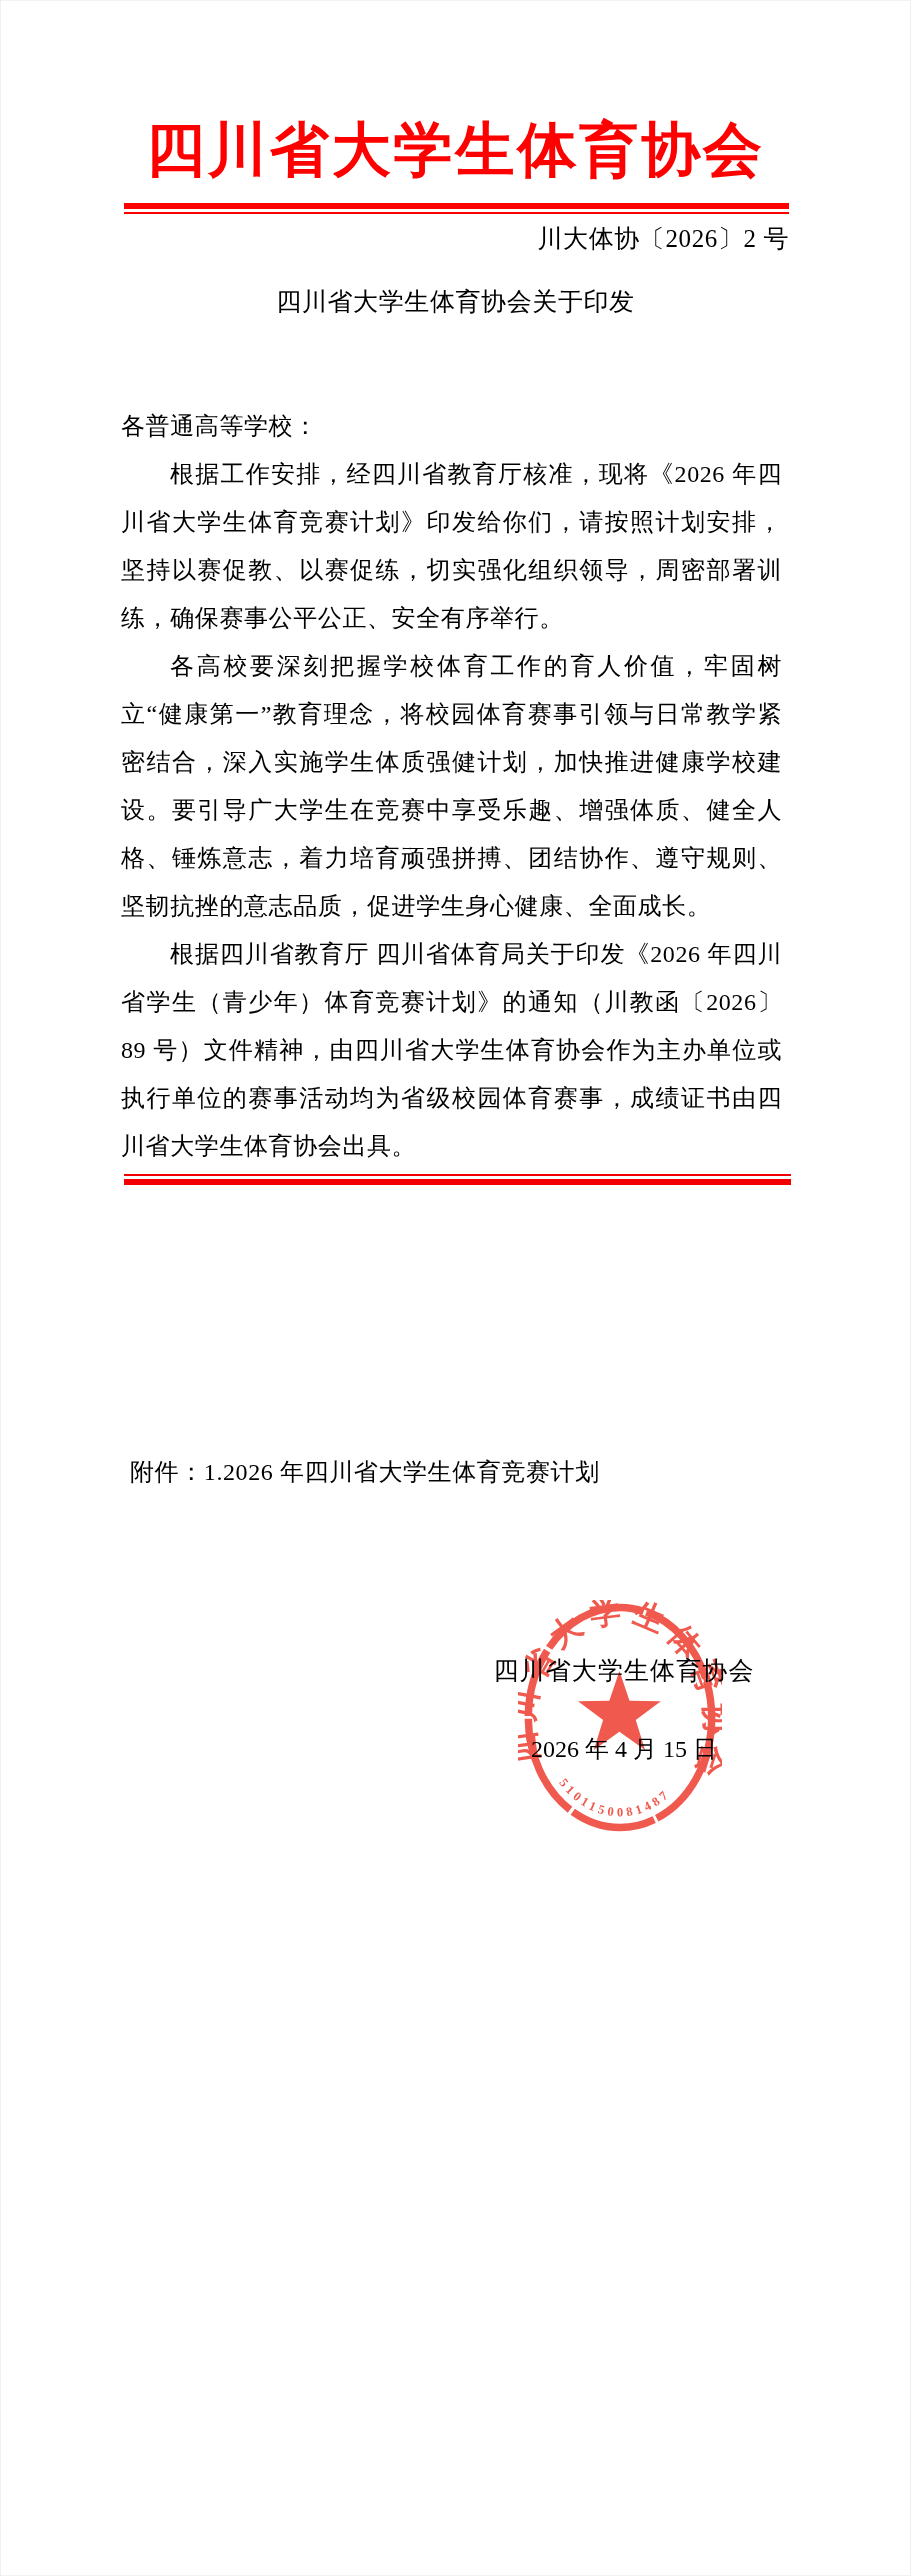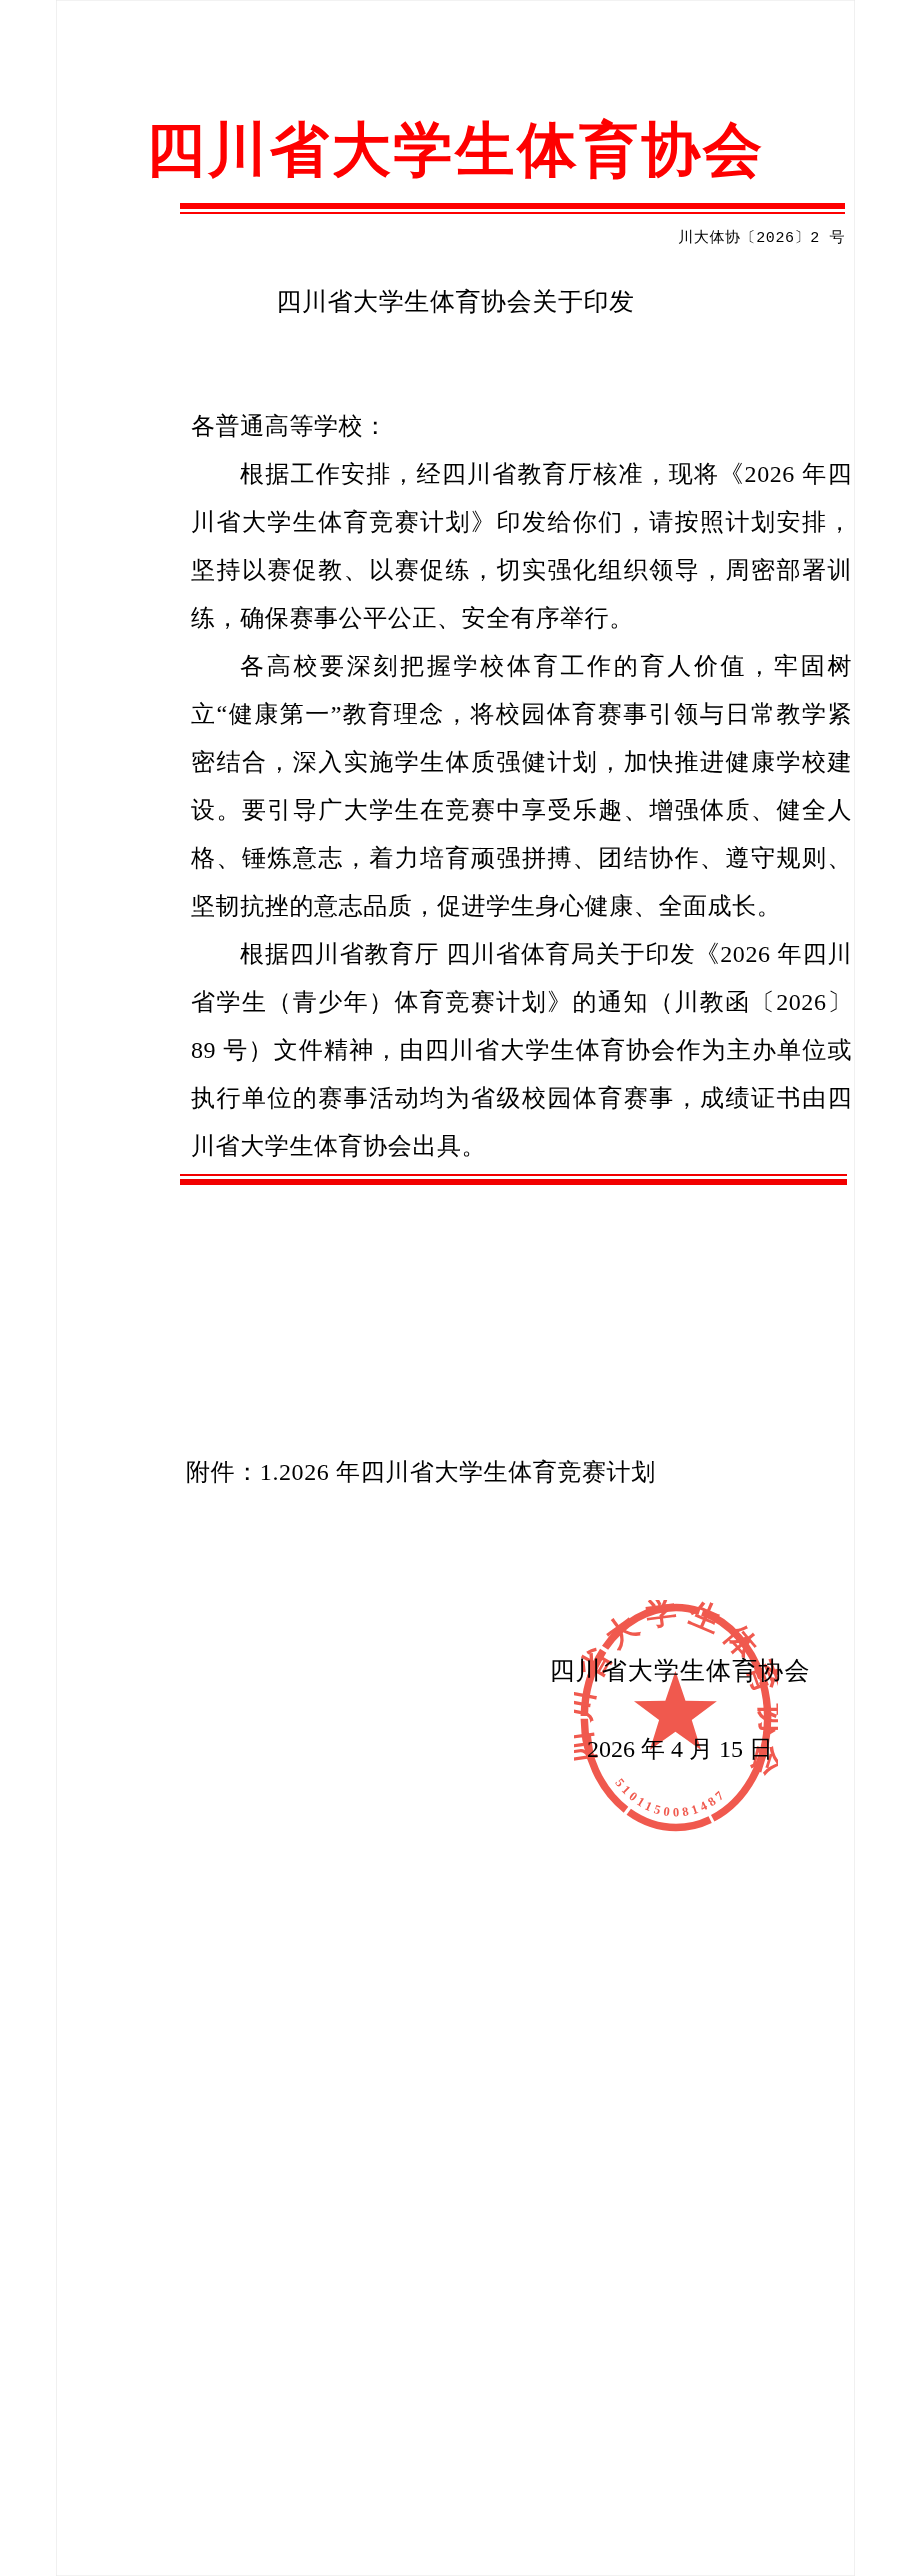--- a/index.html
+++ b/index.html
@@ -4,21 +4,21 @@
 <style>
   :root{
     --red:#fe0000;
     --seal-red:#ef4b3f;
     --ink:#000000;
   }
   *{box-sizing:border-box;}
   html,body{margin:0;padding:0;background:#ffffff;}
   .page{
     position:relative;
-    width:799px;
+    width:911px;
     height:2576px;
     margin:0 auto;
     background:#ffffff;
     color:var(--ink);
     font-family:"Liberation Serif","DejaVu Serif",serif;
     overflow:hidden;
     box-shadow:inset 0 0 0 0.6px #e6e6e6;
   }
   
   .org-title{
@@ -33,39 +33,38 @@
     letter-spacing:2.9px;
     white-space:nowrap;
   }
   .rule{position:absolute;left:124px;width:665px;background:var(--red);}
   .rule-a{top:203px;height:5.7px;}
   .rule-b{top:212px;height:2.3px;}
   .doc-number{
     position:absolute;
     top:226px;left:124px;width:665px;
     text-align:right;
-    font-size:15px;
+    font-size:25px;
     line-height:25px;
     letter-spacing:0.6px;
-    font-family:Liberation Mono, monospace;
   }
   
   .doc-title{
     position:absolute;
     top:277px;left:0;width:100%;
     text-align:center;
     font-size:25px;
     font-weight:normal;
     line-height:49px;
     letter-spacing:0.6px;
   }
   
   .body-text{
     position:absolute;
-    top:402px;left:135px;width:661px;
+    top:402px;left:121px;width:661px;
     font-size:24px;
     line-height:48px;
     text-align:justify;
     letter-spacing:0.6px;
   }
   .body-text p{margin:0;text-indent:49px;}
   .body-text p.salutation{text-indent:0;}
   .mid-rule{position:absolute;left:124px;width:667px;background:#f20000;}
   .mid-rule-a{top:1174px;height:2.3px;}
   .mid-rule-b{top:1179px;height:5.7px;}

